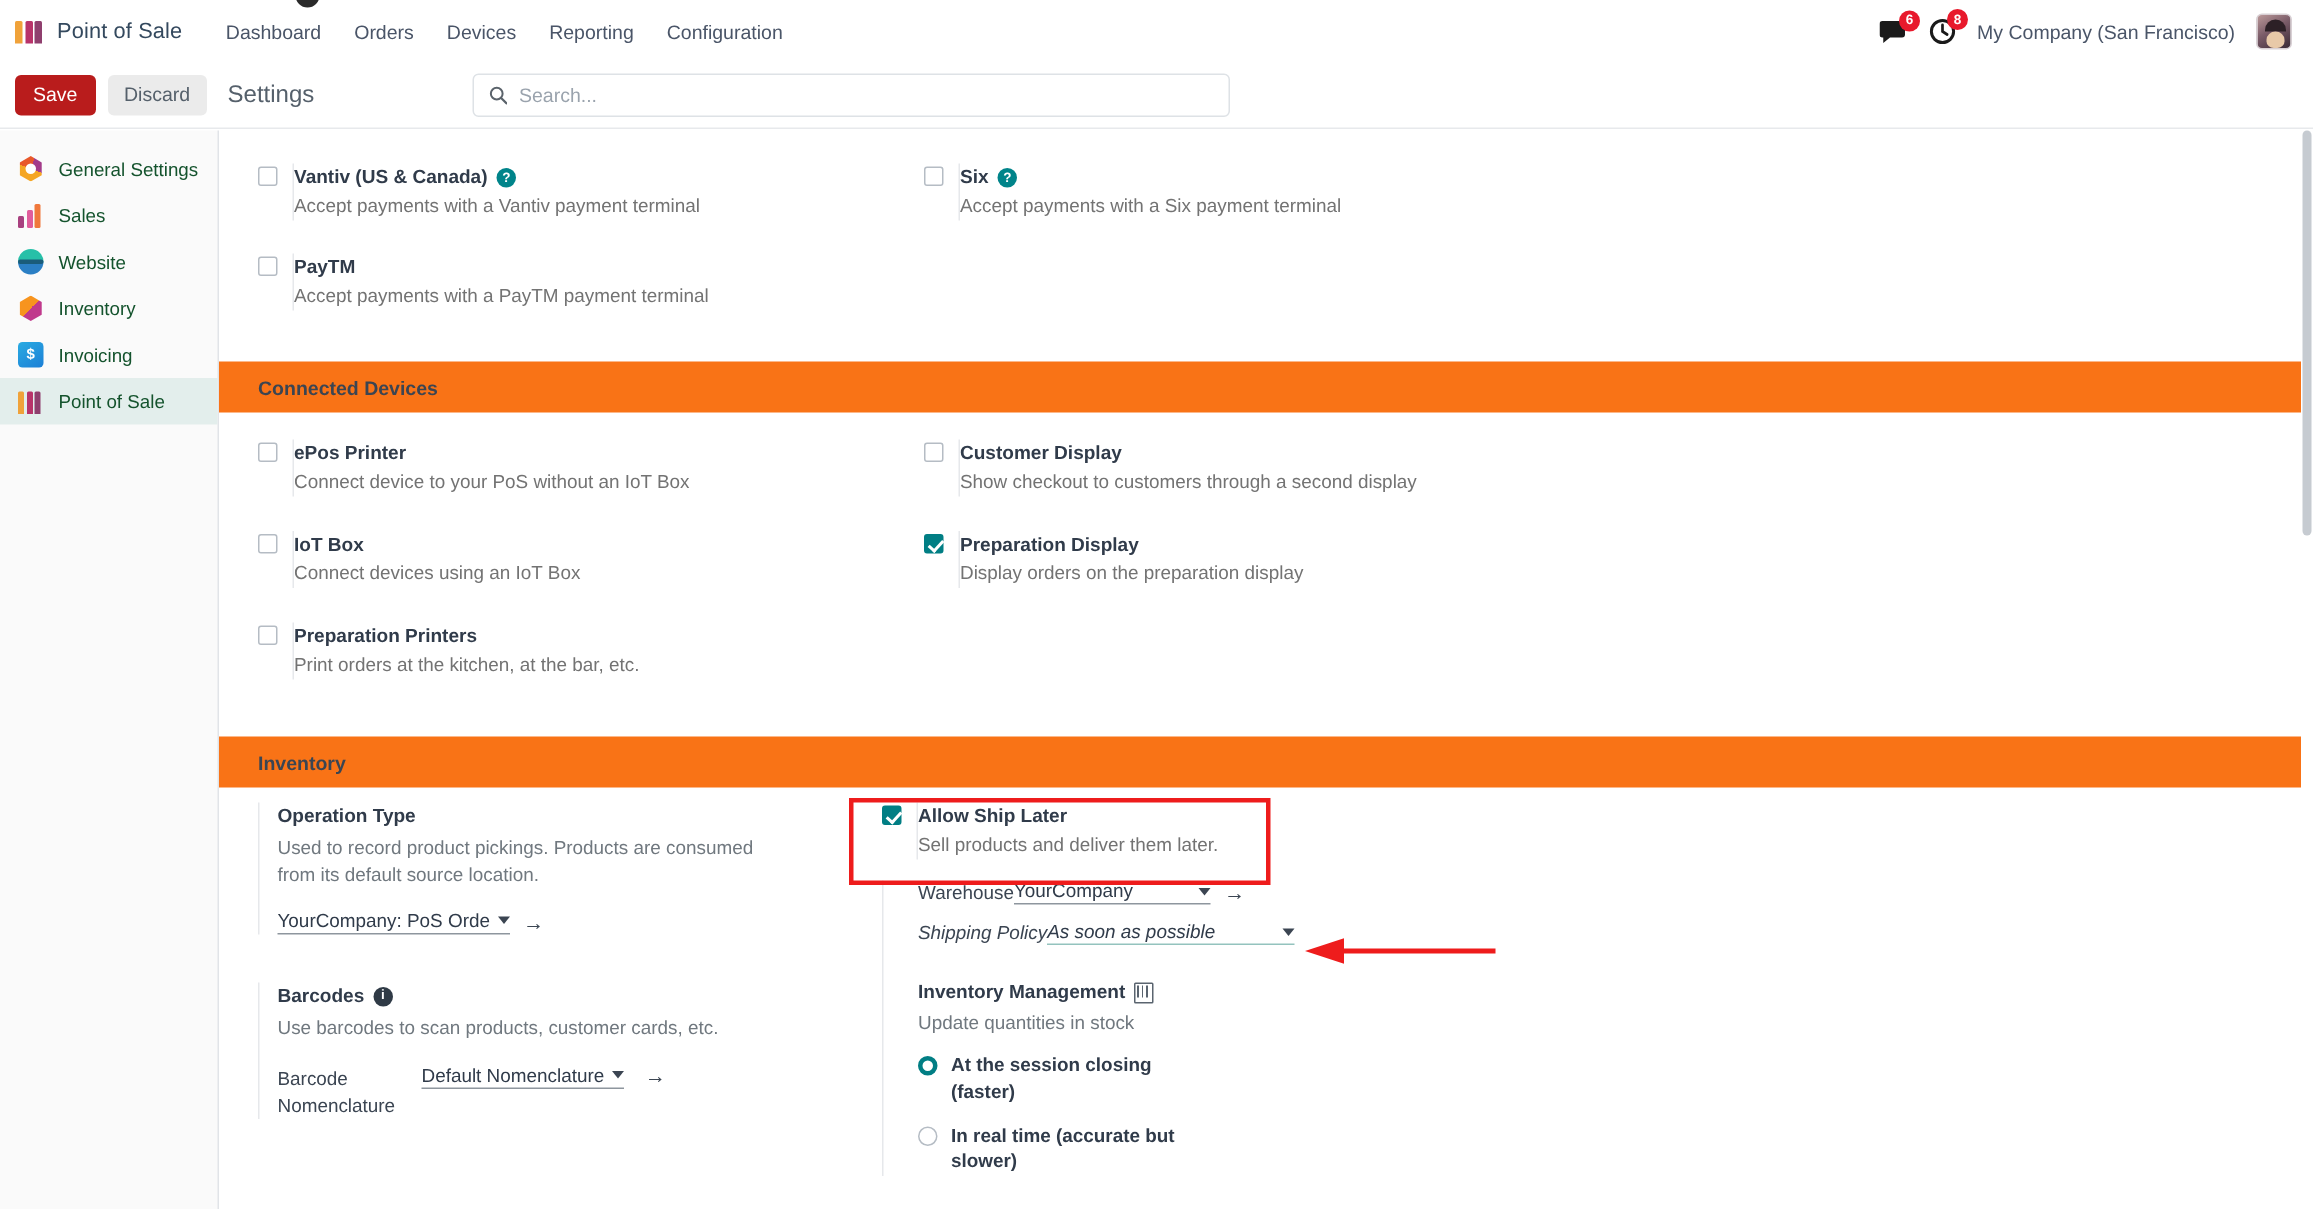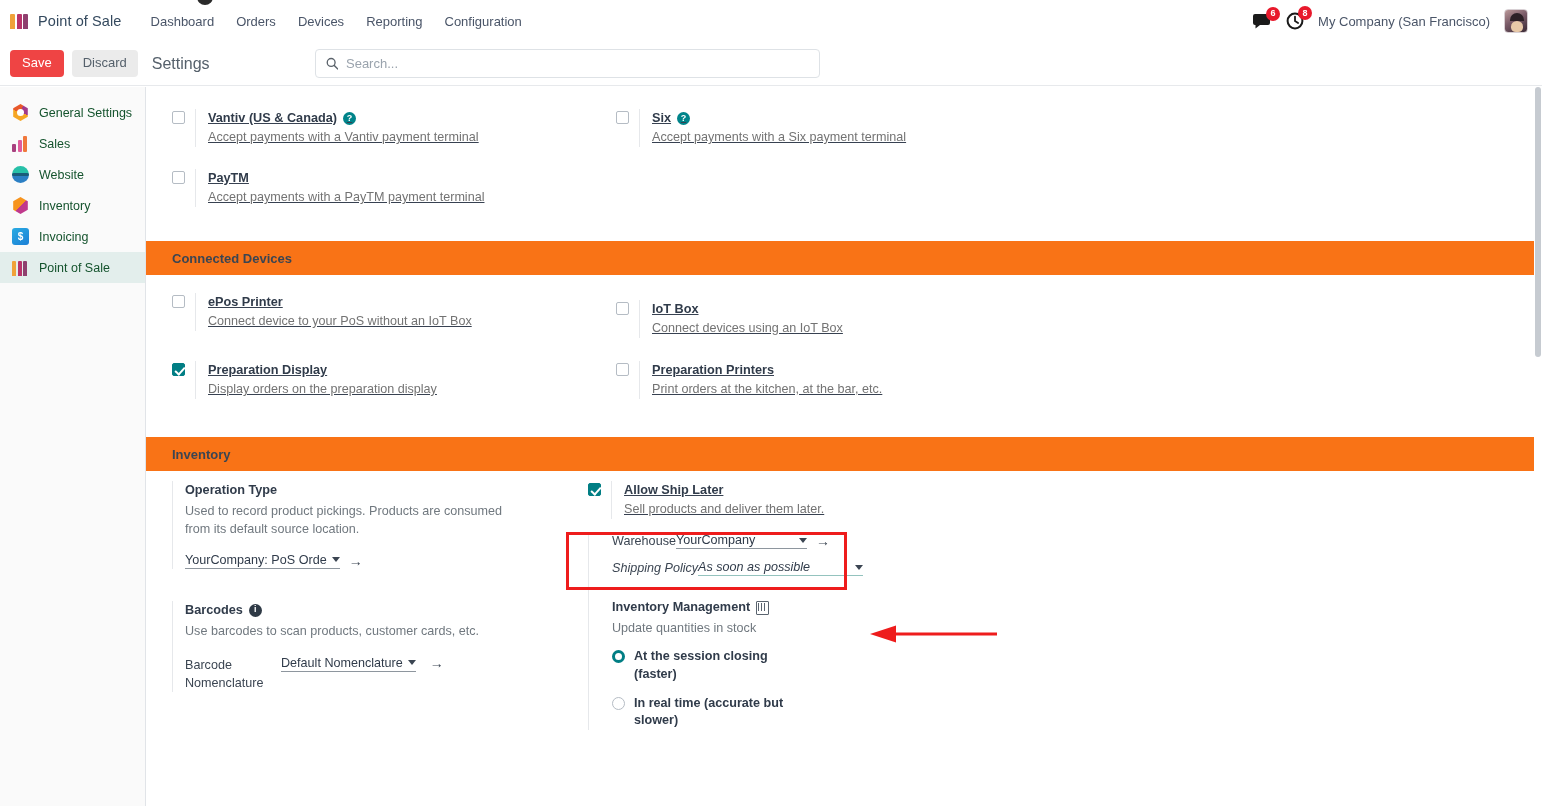--- a/index.html
+++ b/index.html
@@ -78,21 +78,21 @@
   .cpanel {
     position: absolute; top: 42px; left: 0;
     width: 1542px; height: 44px;
     background: #ffffff;
     border-bottom: 1px solid #e7e9ec;
     display: flex; align-items: center;
     padding-left: 10px;
     z-index: 15;
   }
   .btn-save {
-    background: #ef4444; color: #fff;
+    background: #b91c1c; color: #fff;
     font-size: 13px; padding: 5px 12px;
     border: none; border-radius: 4px; cursor: pointer;
     line-height: 1.3;
   }
   .btn-discard {
     background: #ebebeb; color: #55606b;
     font-size: 13px; padding: 5px 11px;
     border: none; border-radius: 4px; cursor: pointer;
     margin-left: 8px; line-height: 1.3;
   }
@@ -216,23 +216,21 @@
   }
   .opt-box.checked { background: #017e84; border-color: #017e84; }
   .opt-box.checked::after {
     content:''; position:absolute; left:3.5px; top:0.5px;
     width:4px; height:8px;
     border:solid #fff; border-width:0 2px 2px 0;
     transform: rotate(42deg);
   }
   .opt-body {
     border-left: 1px solid #e6e8eb;
-    padding-left: 12px;
     min-height: 38px;
-    text-decoration: underline;
   }
   .opt-title {
     font-size: 12.7px; font-weight: bold; color: #303b4a;
     display: flex; align-items: center; gap: 6px;
     line-height: 1.5;
   }
   .opt-desc {
     font-size: 12.6px; color: #737373;
     margin-top: 2px; line-height: 1.45;
   }
@@ -461,20 +459,29 @@
     <div class="grid2" style="padding-top:8px;">
       <div class="opt">
         <span class="opt-box"></span>
         <span class="opt-body">
           <span class="opt-title">
               <span>ePos Printer</span>
             </span>
           <span class="opt-desc">Connect device to your PoS without an IoT Box</span>
         </span>
       </div>
+      <div class="opt">
+        <span class="opt-box"></span>
+        <span class="opt-body">
+          <span class="opt-title">
+              <span>Customer Display</span>
+            </span>
+          <span class="opt-desc">Show checkout to customers through a second display</span>
+        </span>
+      </div>
       <div class="opt" style="padding-top:17px;">
         <span class="opt-box"></span>
         <span class="opt-body">
           <span class="opt-title">
               <span>IoT Box</span>
             </span>
           <span class="opt-desc">Connect devices using an IoT Box</span>
         </span>
       </div>
       <div class="opt" style="padding-top:17px;">

